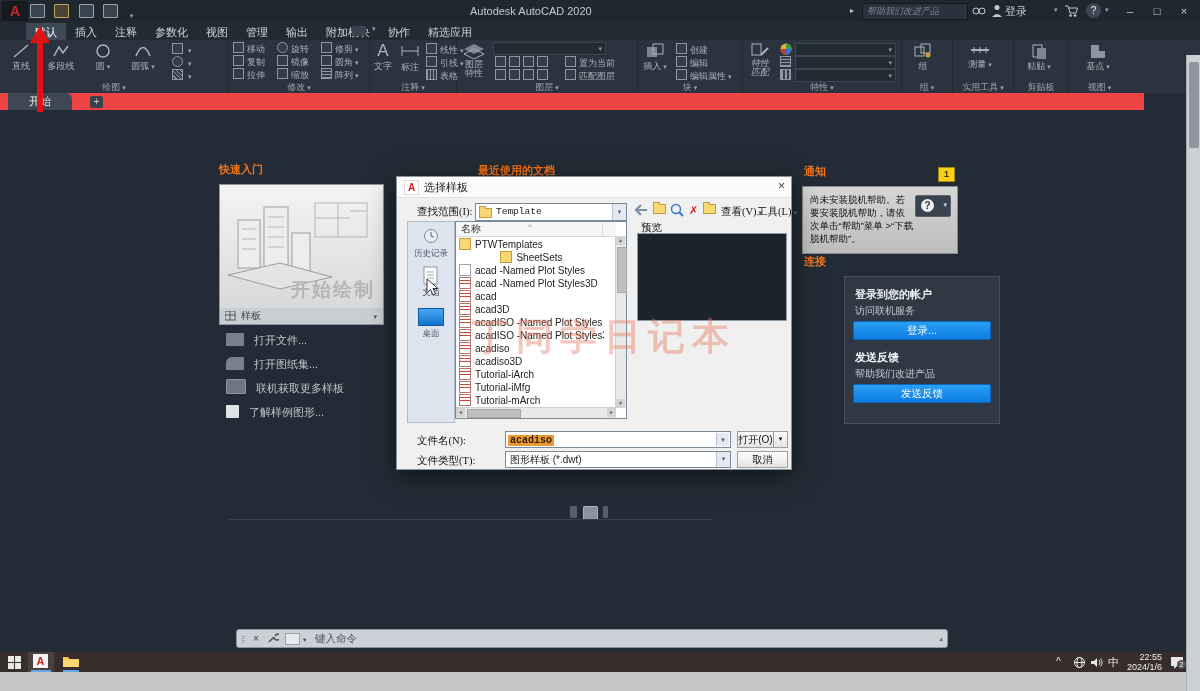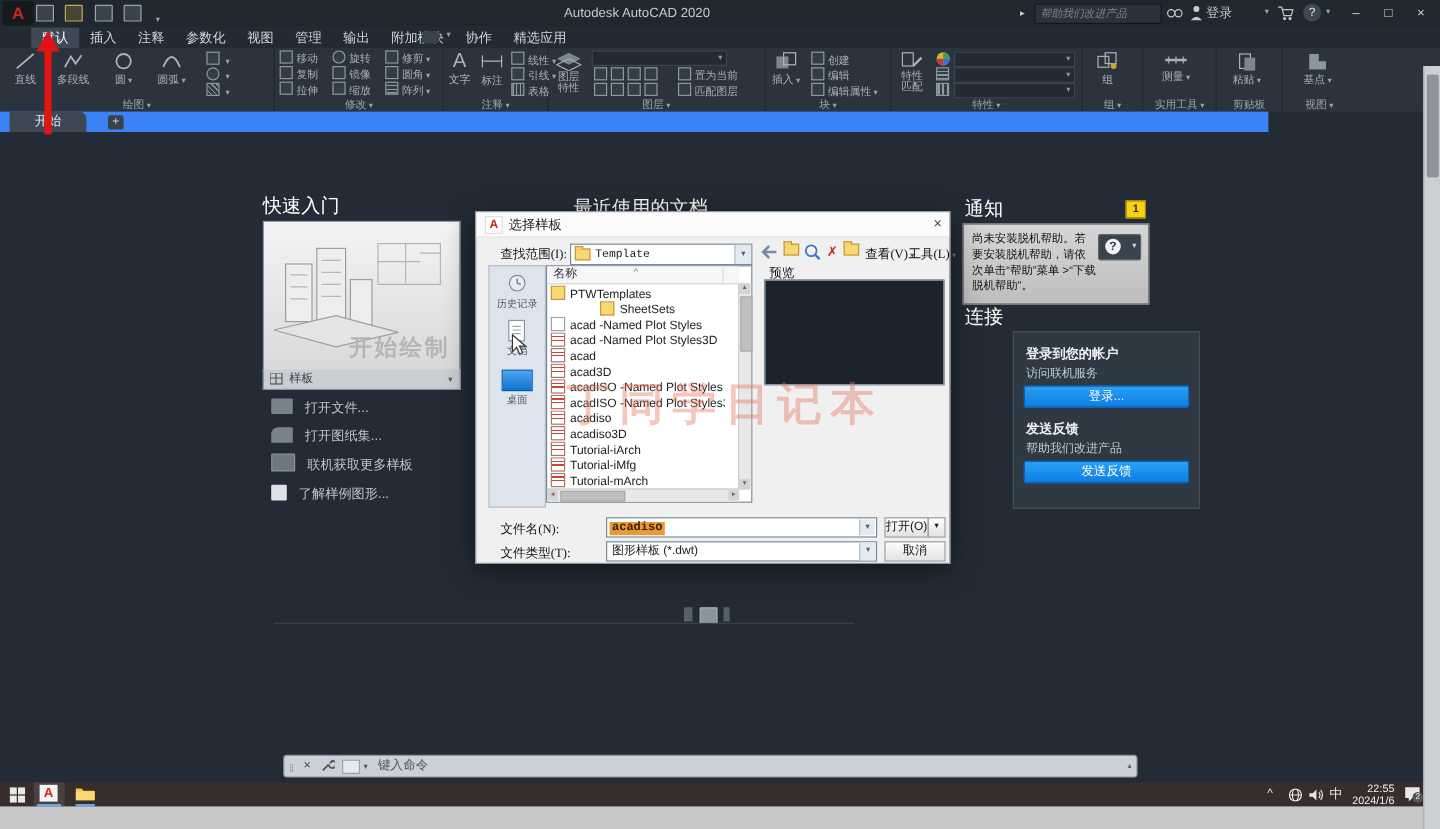--- a/index.html
+++ b/index.html
@@ -28,26 +28,26 @@
   .pcontent{position:absolute;left:0;top:0;right:0;height:42px;}
   .plabel{position:absolute;left:0;bottom:0;right:0;height:11px;text-align:center;color:#9aa4ae;font-size:9px;line-height:11px;}
   .bigbtn{position:absolute;top:2px;width:38px;text-align:center;color:#aab3bc;font-size:9px;}
   .bigbtn svg{display:block;margin:1px auto 1px;}
   .mi{position:absolute;color:#a7b0b9;font-size:9px;line-height:12px;white-space:nowrap;}
   .mic{display:inline-block;width:9px;height:9px;border:1px solid #8e98a2;margin-right:3px;vertical-align:-1px;background:#333d47;}
   .dd{color:#98a2ac;font-size:7px;margin-left:2px;font-style:normal;}
   .rdrop{position:absolute;height:11px;background:#222b34;border:1px solid #3c4650;color:#8b959f;font-size:7px;text-align:right;line-height:11px;padding-right:3px;}
 
   
-  #filetabs{left:0;top:93px;width:1057px;height:17px;background:#3b82f6;text-decoration:underline;}
+  #filetabs{left:0;top:93px;width:1144px;height:17px;background:#ef4444;text-decoration:underline;}
   #start-tab{left:8px;top:0px;width:64px;height:17px;background:#3d4854;color:#e4e9ee;font-size:11px;text-align:center;line-height:17px;border-radius:0 6px 0 0;}
   #newtab-btn{left:90px;top:3px;width:13px;height:12px;background:#39424b;color:#c6cdd4;font-size:10px;line-height:12px;text-align:center;border-radius:2px;}
 
   
-  .h-section{color:#ffffff;font-size:16px;}
+  .h-section{color:#f97316;font-size:11px;font-weight:bold;}
   #qs-card{left:219px;top:184px;width:163px;height:124px;background:linear-gradient(#f4f4f4,#d9d9d9);border:1px solid #8c949c;}
   #qs-card .big-lbl{position:absolute;right:8px;bottom:6px;color:#b5b5b5;font-size:19px;font-weight:bold;letter-spacing:2px;}
   #tpl-bar{left:219px;top:308px;width:163px;height:16px;background:#c9ced3;border:1px solid #8c949c;border-top:none;color:#3a4048;font-size:10px;line-height:16px;}
   .qs-link{color:#bcc4cb;font-size:11px;line-height:20px;}
   .qs-ic{display:inline-block;width:18px;height:13px;background:#78828c;border-radius:1px;margin-right:10px;vertical-align:-2px;}
   #caption{left:0px;top:552px;width:1200px;text-align:center;color:#ffffff;font-size:46px;font-weight:bold;letter-spacing:4px;text-shadow:0 2px 4px rgba(0,0,0,.6);}
   .toggle{position:absolute;top:506px;height:12px;background:#566069;border-radius:1px;}
 
   
   #dialog{left:396px;top:176px;width:394px;height:292px;background:#f0f0f0;border:1px solid #8a929b;box-shadow:0 6px 24px rgba(0,0,0,.55);font-size:10.5px;color:#111;}
@@ -229,21 +229,21 @@
       <div class="plabel"><span>块</span><i class="dd">▾</i></div>
     </div>
 
     <div class="panel" style="left:743px;width:158px;">
       <div class="pcontent">
         <div class="bigbtn" style="left:2px;width:30px;">
             <svg width="18" height="15">
               <rect x="1" y="1" width="9" height="11" fill="none" stroke="#aab3bc"></rect>
               <line x1="10" y1="12" x2="17" y2="5" stroke="#aab3bc" stroke-width="2"></line>
             </svg>
-            <span style="display:block;width:26px;margin:0 auto;line-height:9px;">特性匹配</span>
+            <span style="display:block;width:26px;margin:0 auto;line-height:9px;font-style:italic;">特性匹配</span>
           </div>
         <svg class="abs" style="left:37px;top:3px;" width="12" height="12">
             <circle cx="6" cy="6" r="5.5" fill="#d9b430"></circle>
             <path d="M6 6 L6 .5 A5.5 5.5 0 0 1 11.5 6 Z" fill="#3f9d45"></path>
             <path d="M6 6 L11.5 6 A5.5 5.5 0 0 1 6 11.5 Z" fill="#3a6fd8"></path>
             <path d="M6 6 L6 11.5 A5.5 5.5 0 0 1 .5 6 Z" fill="#c43a34"></path>
           </svg>
         <div class="rdrop" style="left:52px;top:3px;width:96px;"><span>▾</span></div>
         <span class="mi" style="left:37px;top:16px;"><i class="mic" style="background:repeating-linear-gradient(0deg,#8e98a2 0 1px,#333d47 1px 3px);"></i></span>
         <div class="rdrop" style="left:52px;top:16px;width:96px;"><span>▾</span></div>

